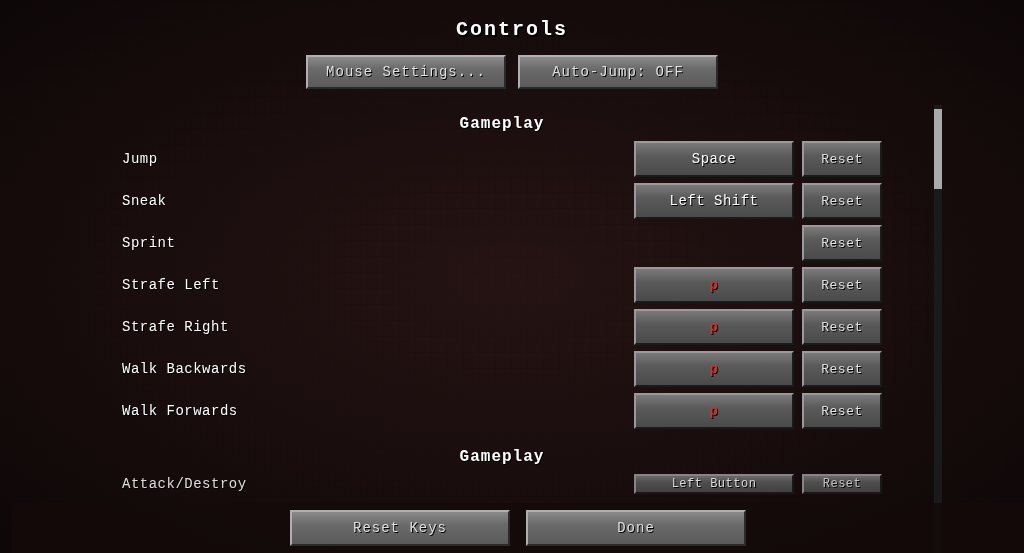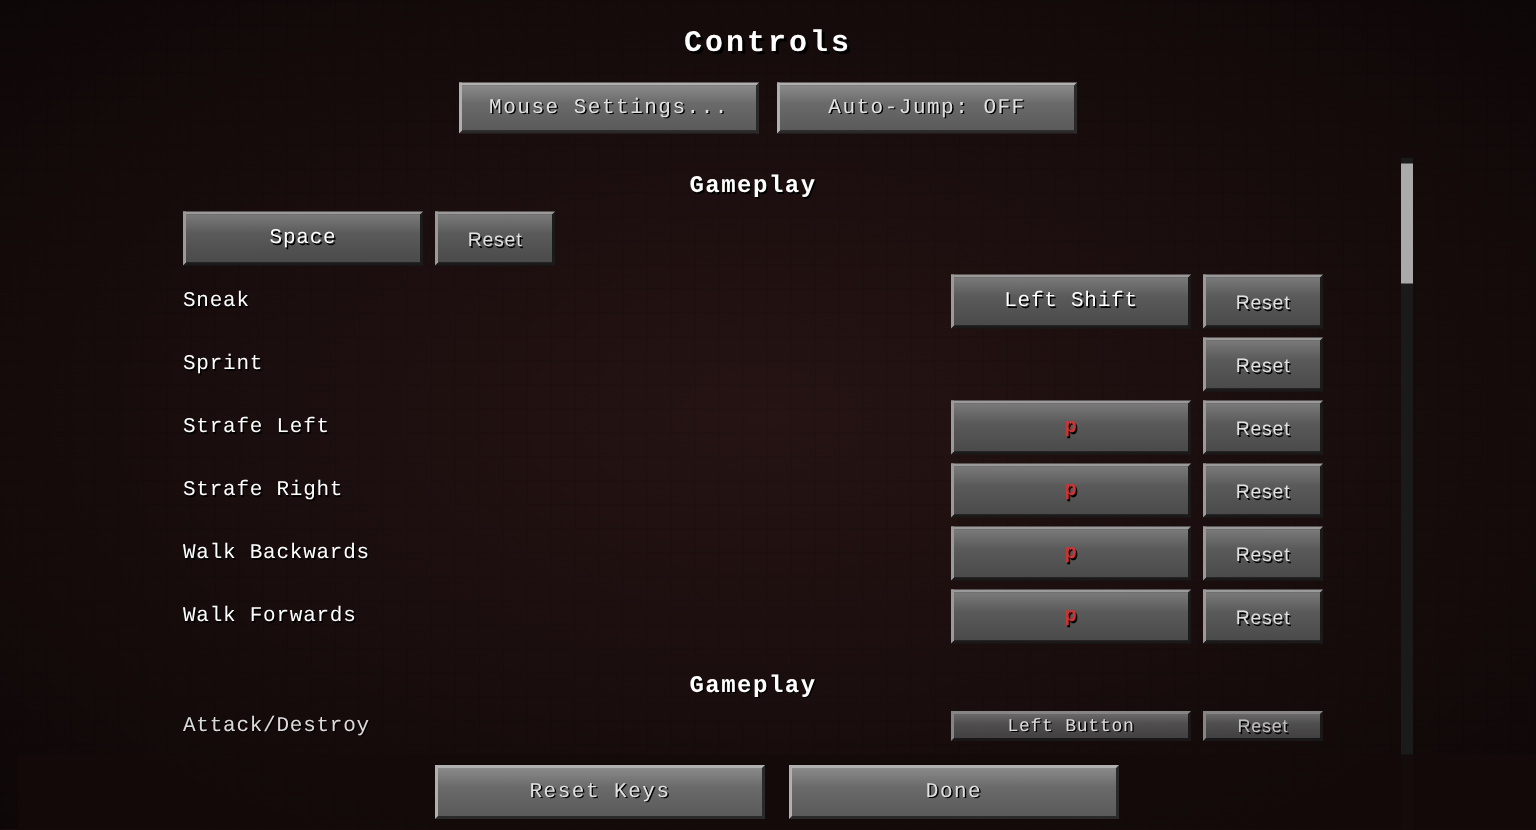--- a/index.html
+++ b/index.html
@@ -165,21 +165,21 @@
     .reset-btn {
       width: 80px;
       height: 36px;
       background: linear-gradient(to bottom, #7a7a7a 0%, #5a5a5a 40%, #4a4a4a 100%);
       border: none;
       border-top: 2px solid #9a9a9a;
       border-left: 2px solid #9a9a9a;
       border-right: 2px solid #1a1a1a;
       border-bottom: 2px solid #1a1a1a;
       color: #e0e0e0;
-      font-family: Liberation Sans, sans-serif;
+      font-family: Liberation Mono, monospace;
       font-size: 13px;
       cursor: pointer;
       letter-spacing: 0.5px;
       text-shadow: 1px 1px 0 #000;
     }
 
     .scrollbar-track {
       width: 8px;
       background: #1a1a1a;
       margin-left: 4px;
@@ -266,20 +266,21 @@
     <button class="mc-button wide-button">Auto-Jump: OFF</button>
   </div>
 
   <div class="content-area">
     <div class="settings-panel">
 
       <div class="section">
         <div class="section-title">Gameplay</div>
 
         <div class="control-row">
+          <span class="control-label">Jump</span>
           <button class="control-key-btn">Space</button>
           <button class="reset-btn">Reset</button>
         </div>
 
         <div class="control-row">
           <span class="control-label">Sneak</span>
           <button class="control-key-btn">Left Shift</button>
           <button class="reset-btn">Reset</button>
         </div>
 

